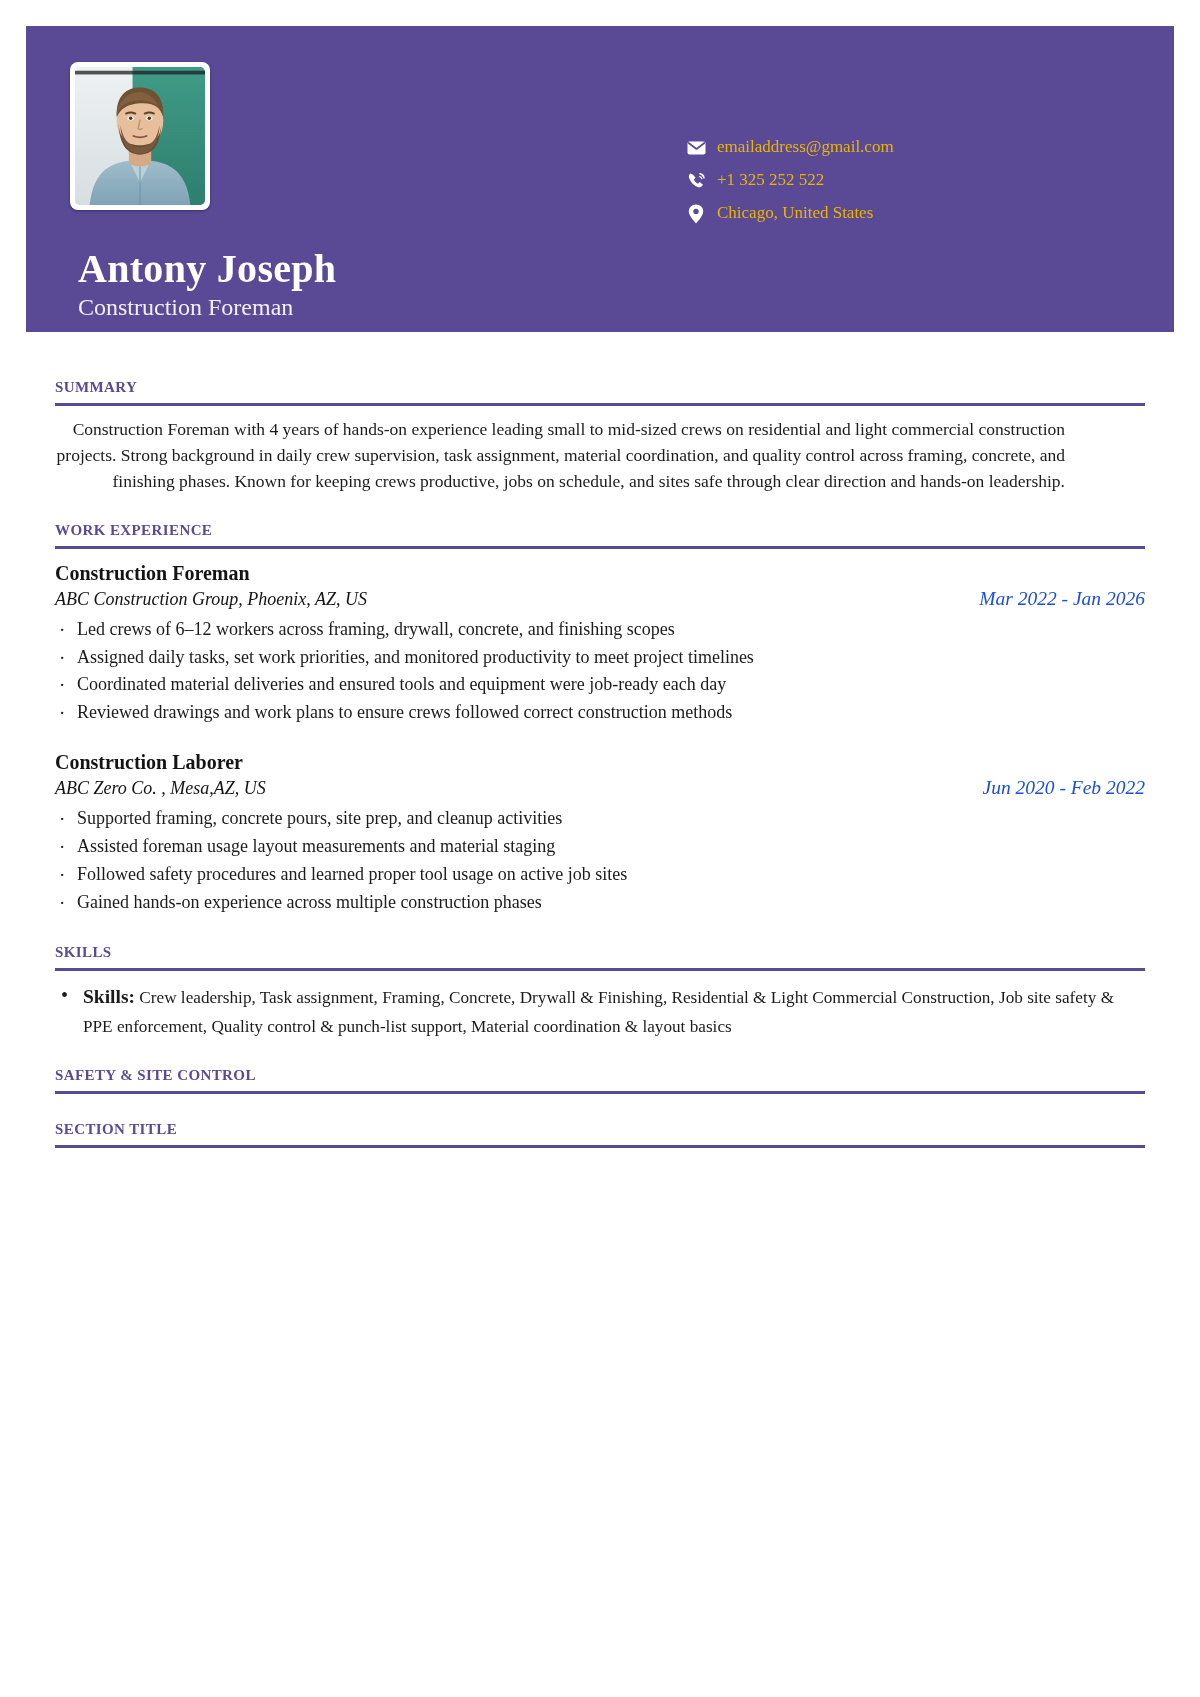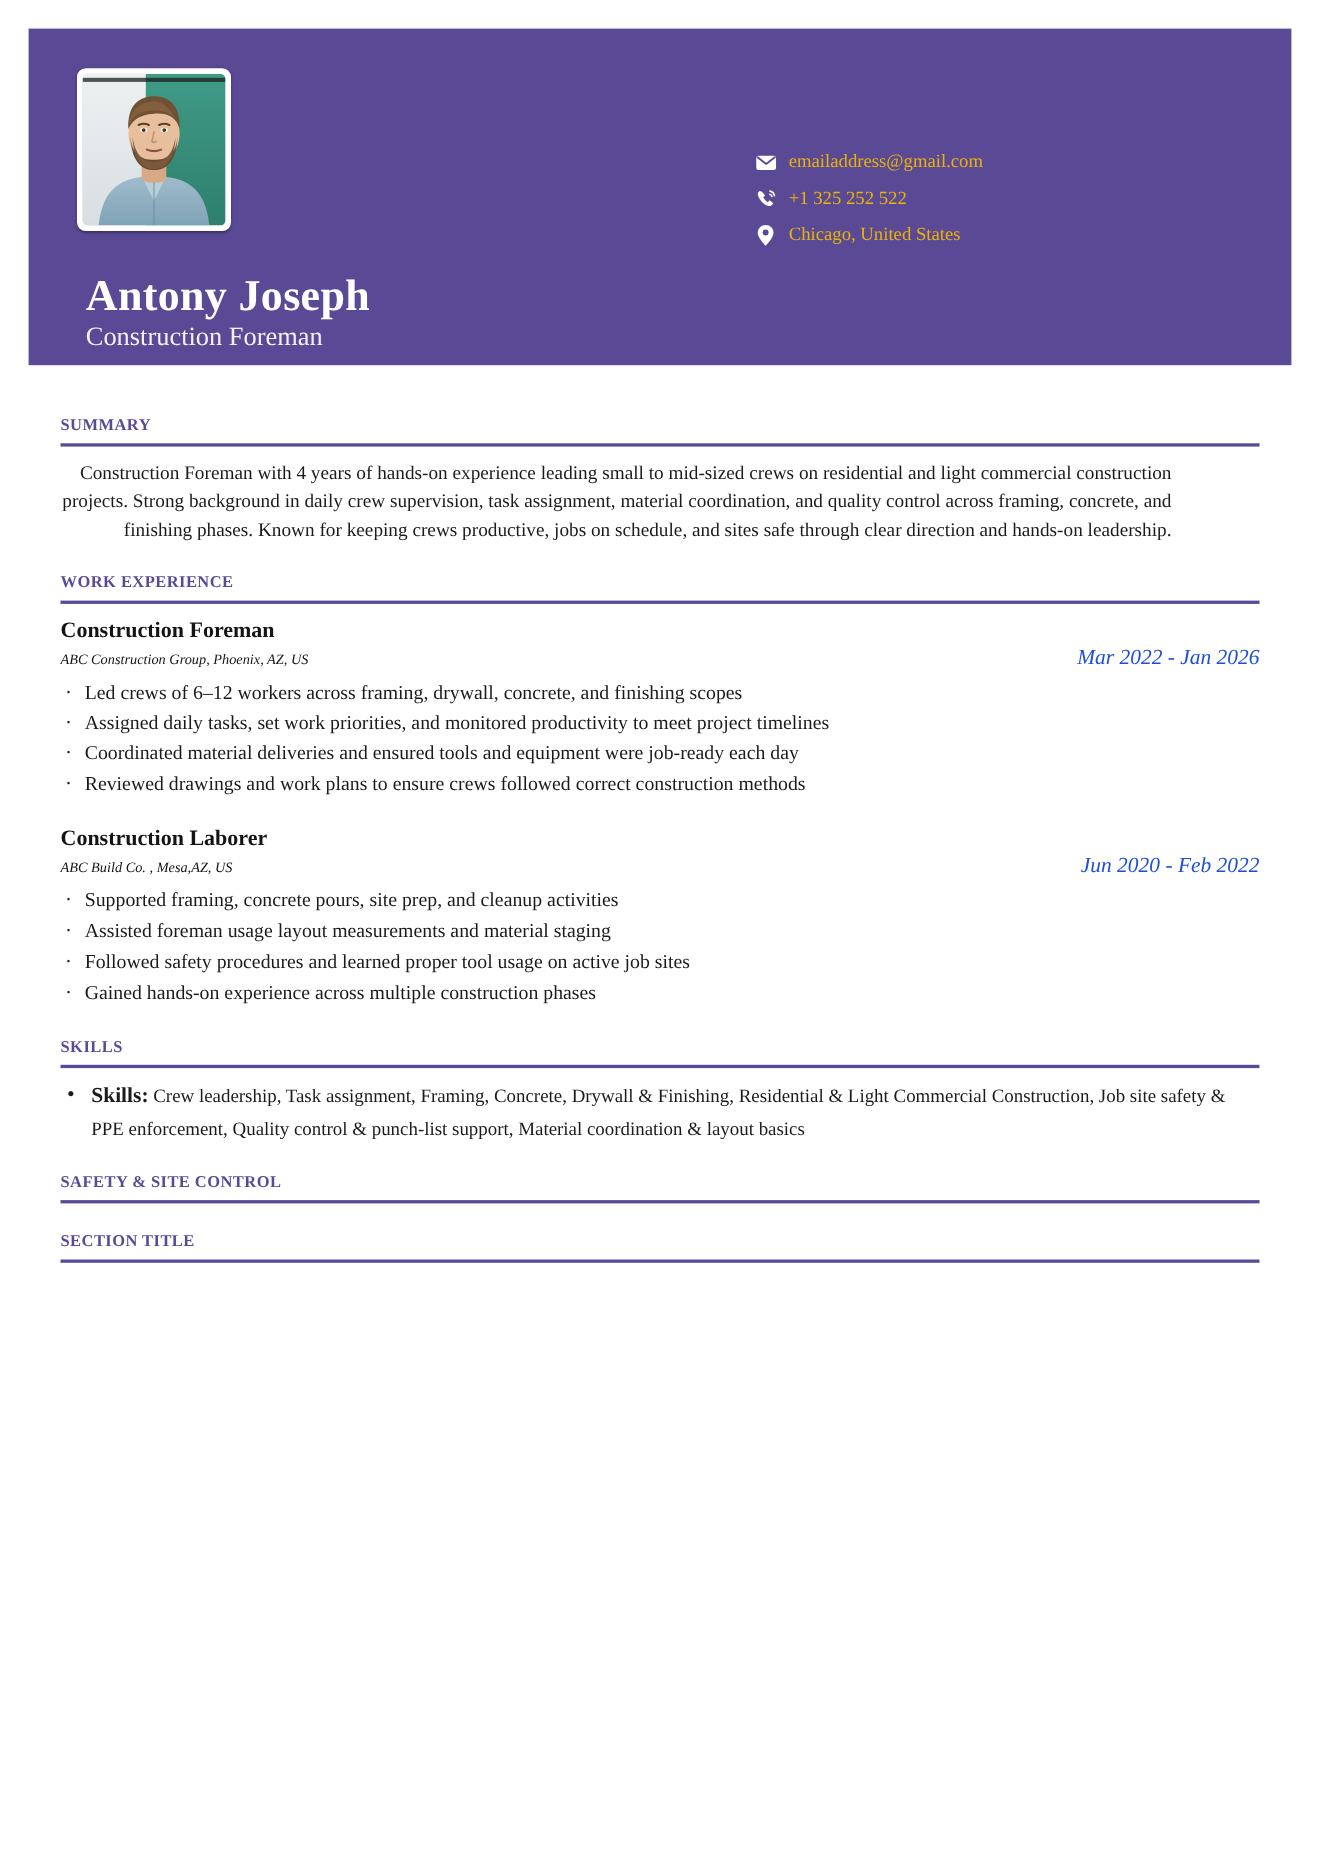--- a/index.html
+++ b/index.html
@@ -143,21 +143,21 @@
     line-height: 1.3;
   }
   .job-meta {
     display: flex;
     justify-content: space-between;
     align-items: baseline;
     margin-top: 2px;
     margin-bottom: 6px;
   }
   .job-company {
-    font-size: 13px;
+    font-size: 18px;
     font-style: italic;
     color: #141414;
   }
   .job-dates {
     font-size: 19.5px;
     font-style: italic;
     color: #1d4ed8;
     white-space: nowrap;
   }
 
@@ -329,21 +329,21 @@
           <li>Led crews of 6–12 workers across framing, drywall, concrete, and finishing scopes</li>
           <li>Assigned daily tasks, set work priorities, and monitored productivity to meet project timelines</li>
           <li>Coordinated material deliveries and ensured tools and equipment were job-ready each day</li>
           <li>Reviewed drawings and work plans to ensure crews followed correct construction methods</li>
         </ul>
       </div>
 
       <div class="job">
         <div class="job-role">Construction Laborer</div>
         <div class="job-meta">
-          <div class="job-company">ABC Build Co. , Mesa,AZ, US</div>
+          <div class="job-company">ABC Zero Co. , Mesa,AZ, US</div>
           <div class="job-dates">Jun 2020 - Feb 2022</div>
         </div>
         <ul class="dot-list">
           <li>Supported framing, concrete pours, site prep, and cleanup activities</li>
           <li>Assisted foreman usage layout measurements and material staging</li>
           <li>Followed safety procedures and learned proper tool usage on active job sites</li>
           <li>Gained hands-on experience across multiple construction phases</li>
         </ul>
       </div>
     </div>

